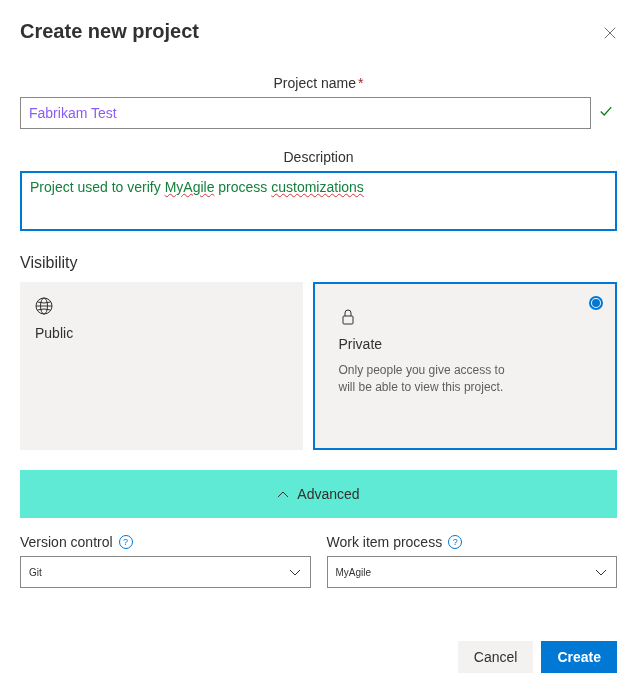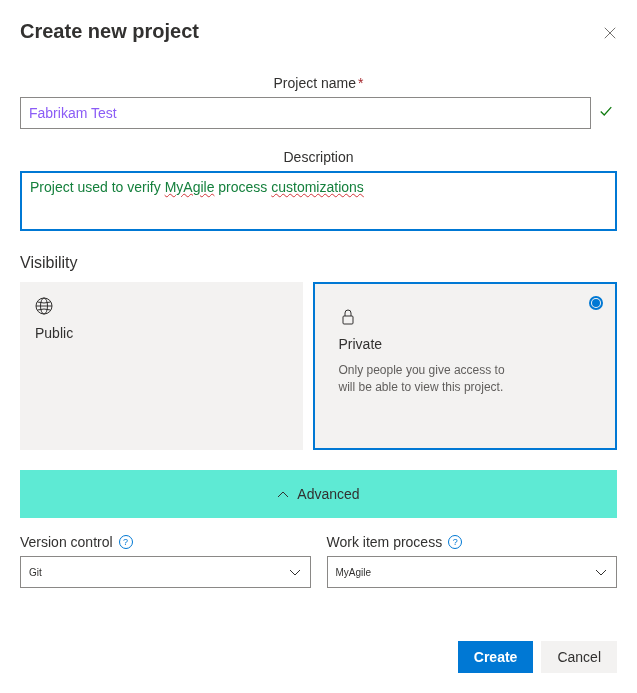--- a/index.html
+++ b/index.html
@@ -353,15 +353,15 @@
       <span class="select-chevron">
         <svg width="12" height="8" viewBox="0 0 12 8">
           <path d="M1 1 L6 6 L11 1" stroke="#323130" stroke-width="1" fill="none"></path>
         </svg>
       </span>
     </div>
   </div>
 </div>
 
 <div class="footer">
+  <button class="btn btn-secondary">Cancel</button>
   <button class="btn btn-primary">Create</button>
-  <button class="btn btn-secondary">Cancel</button>
 </div>
 
 </body></html>

